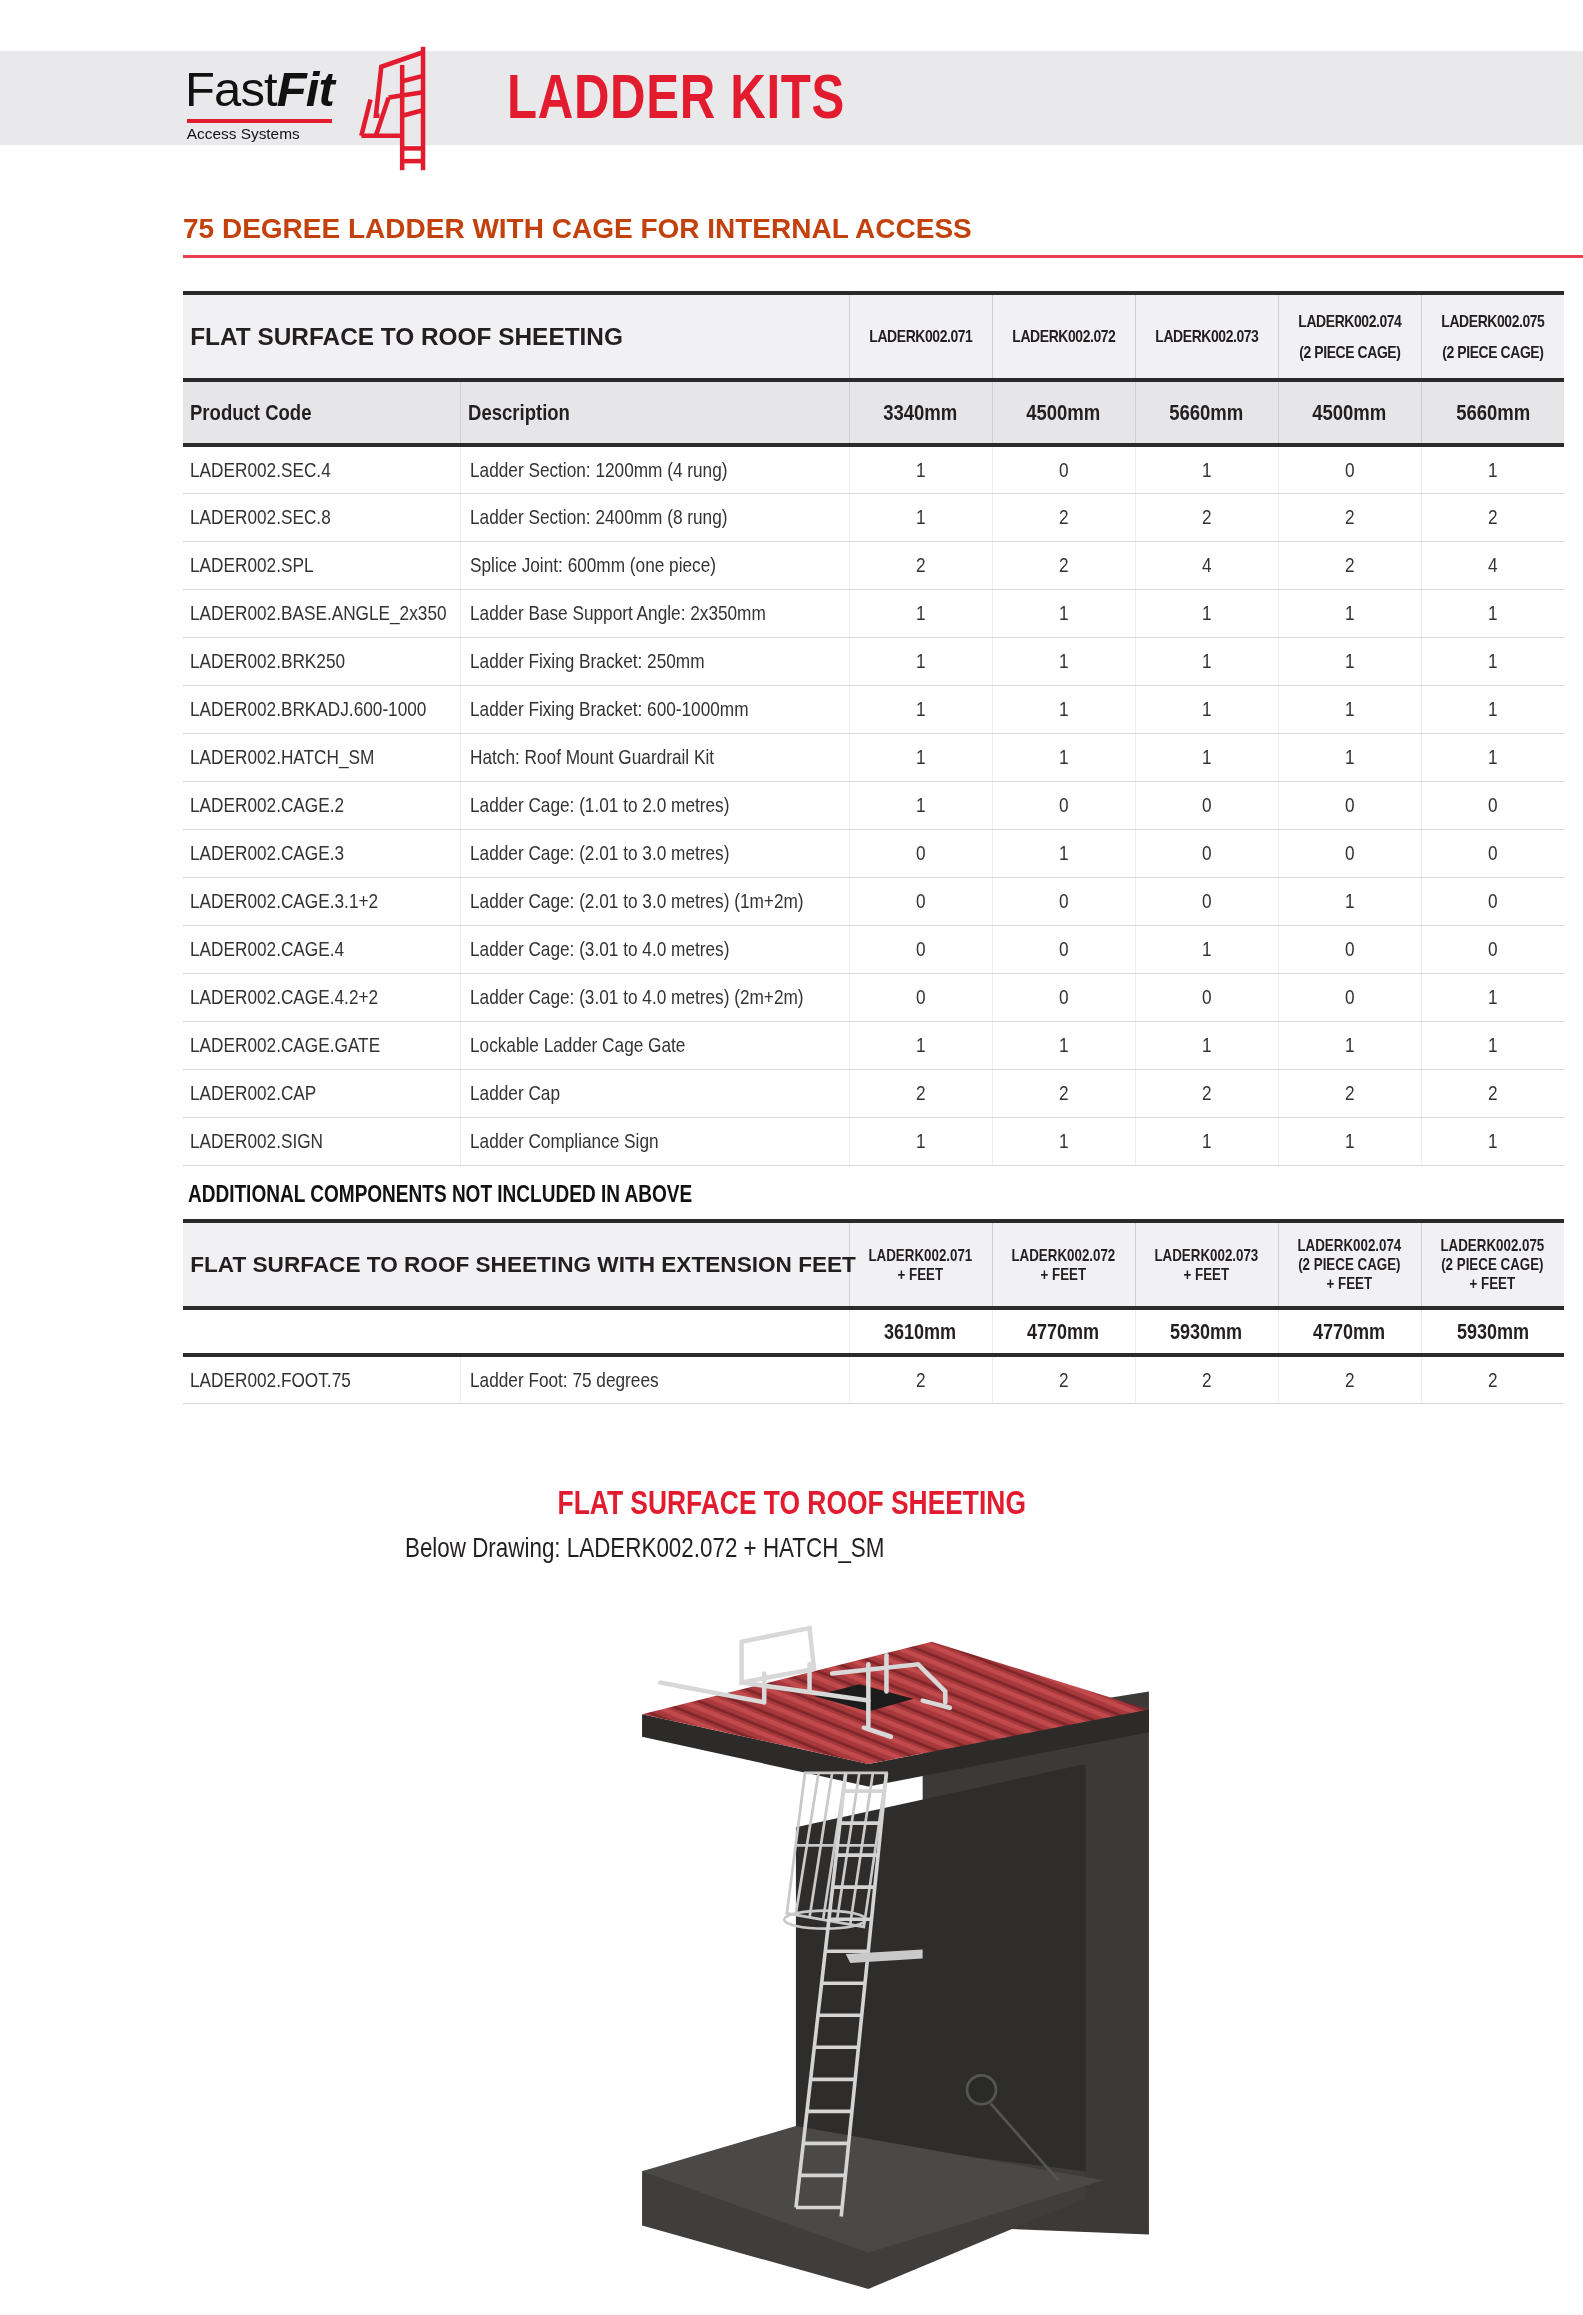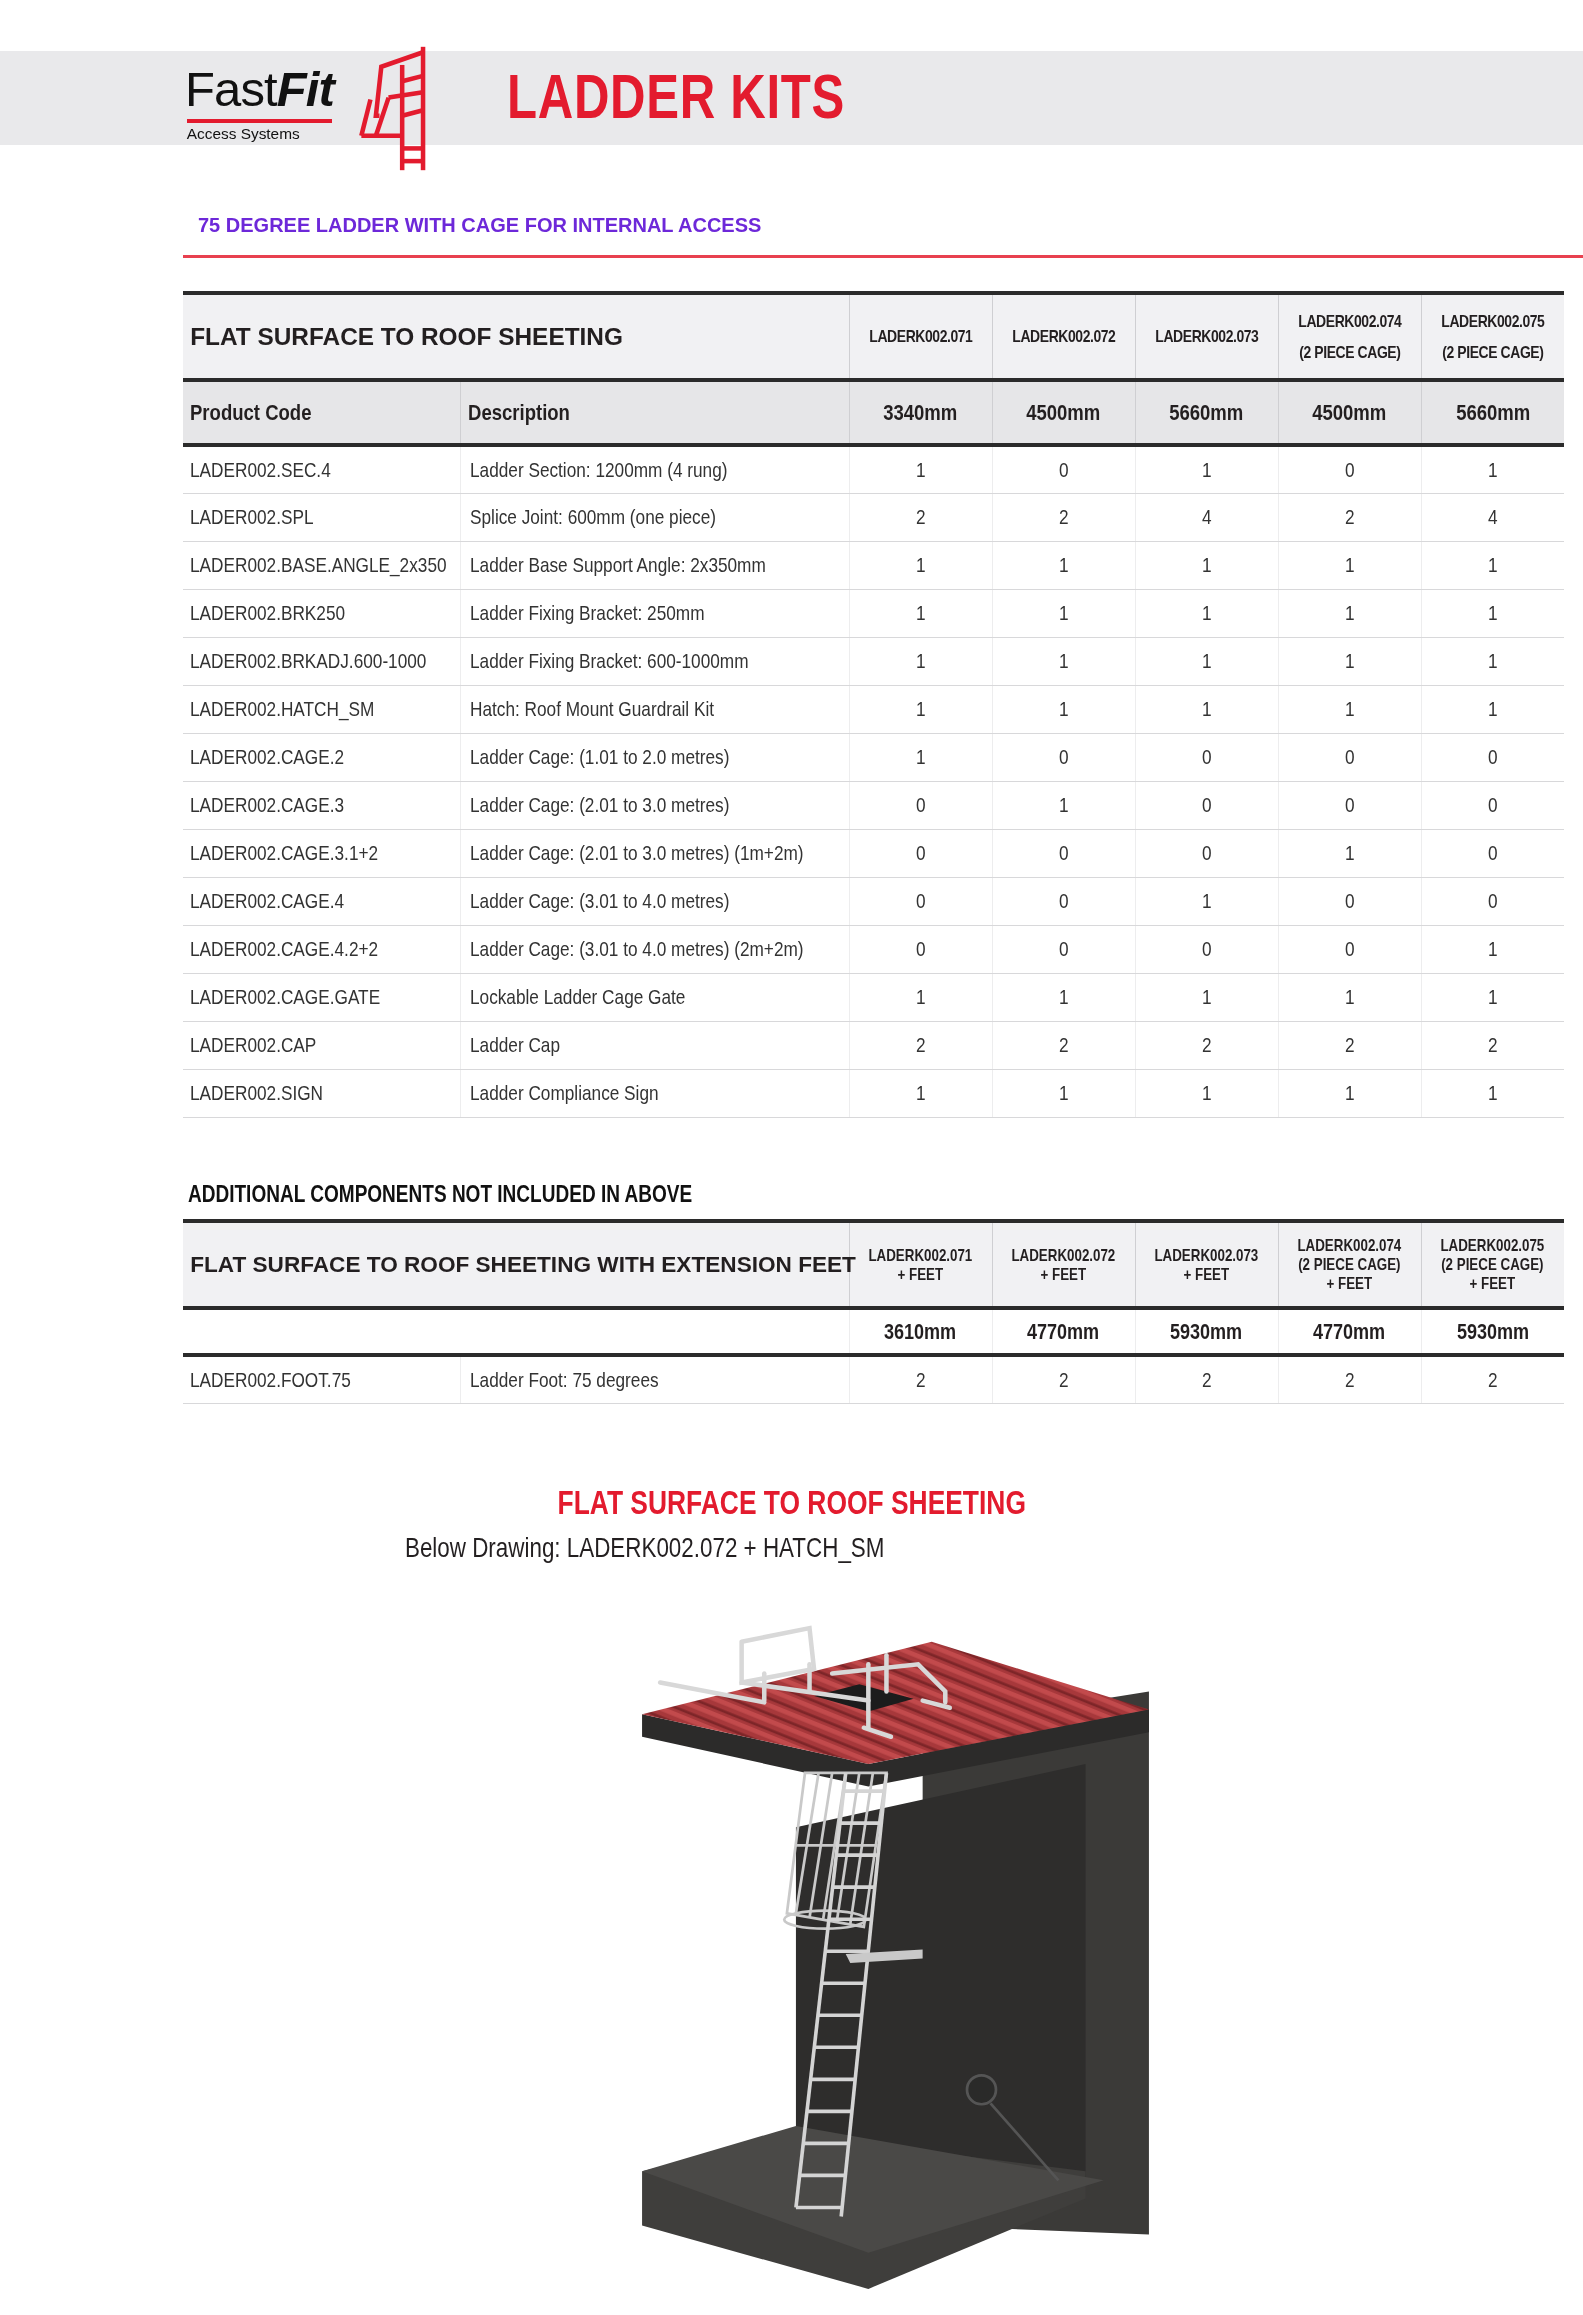--- a/index.html
+++ b/index.html
@@ -7,21 +7,21 @@
          font-family: "Liberation Sans", sans-serif; color: #231f20; }
   .band { position: absolute; left: 0; top: 51px; width: 1584px; height: 94px; background: #e9e9eb; }
   .logo { position: absolute; left: 185px; top: 45px; width: 262px; height: 127px; }
   .logo-fast { position: absolute; left: 0; top: 20px; font-size: 49px; letter-spacing: -0.9px; color: #111; line-height: 1; }
   .logo-fast b { font-style: italic; font-weight: bold; }
   .logo-rule { position: absolute; left: 1.8px; top: 74px; width: 145px; height: 3.6px; background: #e31b2e; }
   .logo-sub { position: absolute; left: 1.8px; top: 80px; font-size: 15.4px; color: #111; }
   .logo-ladder { position: absolute; left: 140px; top: 0; }
   .page-title { position: absolute; left: 507px; top: 65px; font-size: 63px; font-weight: bold; color: #e31b2e;
                 transform: scaleX(0.78); transform-origin: left top; letter-spacing: 0.9px; line-height: 1; }
-  .section-title { position: absolute; left: 183px; top: 215px; font-size: 20px; font-weight: bold; color: #6d28d9; line-height: 1; margin-left: 15px; }
+  .section-title { position: absolute; left: 183px; top: 215px; font-size: 28px; font-weight: bold; color: #c2410c; line-height: 1; }
   .section-rule { position: absolute; left: 183px; top: 255px; width: 1401px; height: 2.7px; background: #e8404f; }
 
   table.kit { position: absolute; left: 183px; border-collapse: collapse; table-layout: fixed; width: 1380px; }
   table.kit td, table.kit th { padding: 0 7.2px; box-sizing: border-box; }
   .col-code { width: 277px; } .col-desc { width: 389px; } .col-q { width: 143px; }
   tr.h1 th { background: #f1f1f3; height: 87px; border-top: 4.5px solid #2b2b2b; border-bottom: 4.5px solid #2b2b2b; }
   tr.h1 th.title { text-align: left; font-size: 24.4px; font-weight: bold; padding-left: 7.2px; }
   tr.h1 th.kitcode { font-size: 17px; font-weight: bold; text-align: center; border-left: 0.9px solid #cfcfd2;
                      line-height: 31px; white-space: nowrap; letter-spacing: -0.5px; }
   .cond { display: inline-block; transform: scaleX(0.82); transform-origin: center; }
@@ -113,20 +113,29 @@
       <tr class="row">
         <td class="code"><span class="txt">LADER002.SEC.4</span></td>
         <td class="desc"><span class="txt">Ladder Section: 1200mm (4 rung)</span></td>
         <td class="q"><span class="txtc">1</span></td>
         <td class="q"><span class="txtc">0</span></td>
         <td class="q"><span class="txtc">1</span></td>
         <td class="q"><span class="txtc">0</span></td>
         <td class="q"><span class="txtc">1</span></td>
       </tr>
       <tr class="row">
+        <td class="code"><span class="txt">LADER002.SEC.8</span></td>
+        <td class="desc"><span class="txt">Ladder Section: 2400mm (8 rung)</span></td>
+        <td class="q"><span class="txtc">1</span></td>
+        <td class="q"><span class="txtc">2</span></td>
+        <td class="q"><span class="txtc">2</span></td>
+        <td class="q"><span class="txtc">2</span></td>
+        <td class="q"><span class="txtc">2</span></td>
+      </tr>
+      <tr class="row">
         <td class="code"><span class="txt">LADER002.SPL</span></td>
         <td class="desc"><span class="txt">Splice Joint: 600mm (one piece)</span></td>
         <td class="q"><span class="txtc">2</span></td>
         <td class="q"><span class="txtc">2</span></td>
         <td class="q"><span class="txtc">4</span></td>
         <td class="q"><span class="txtc">2</span></td>
         <td class="q"><span class="txtc">4</span></td>
       </tr>
       <tr class="row">
         <td class="code"><span class="txt">LADER002.BASE.ANGLE_2x350</span></td>

